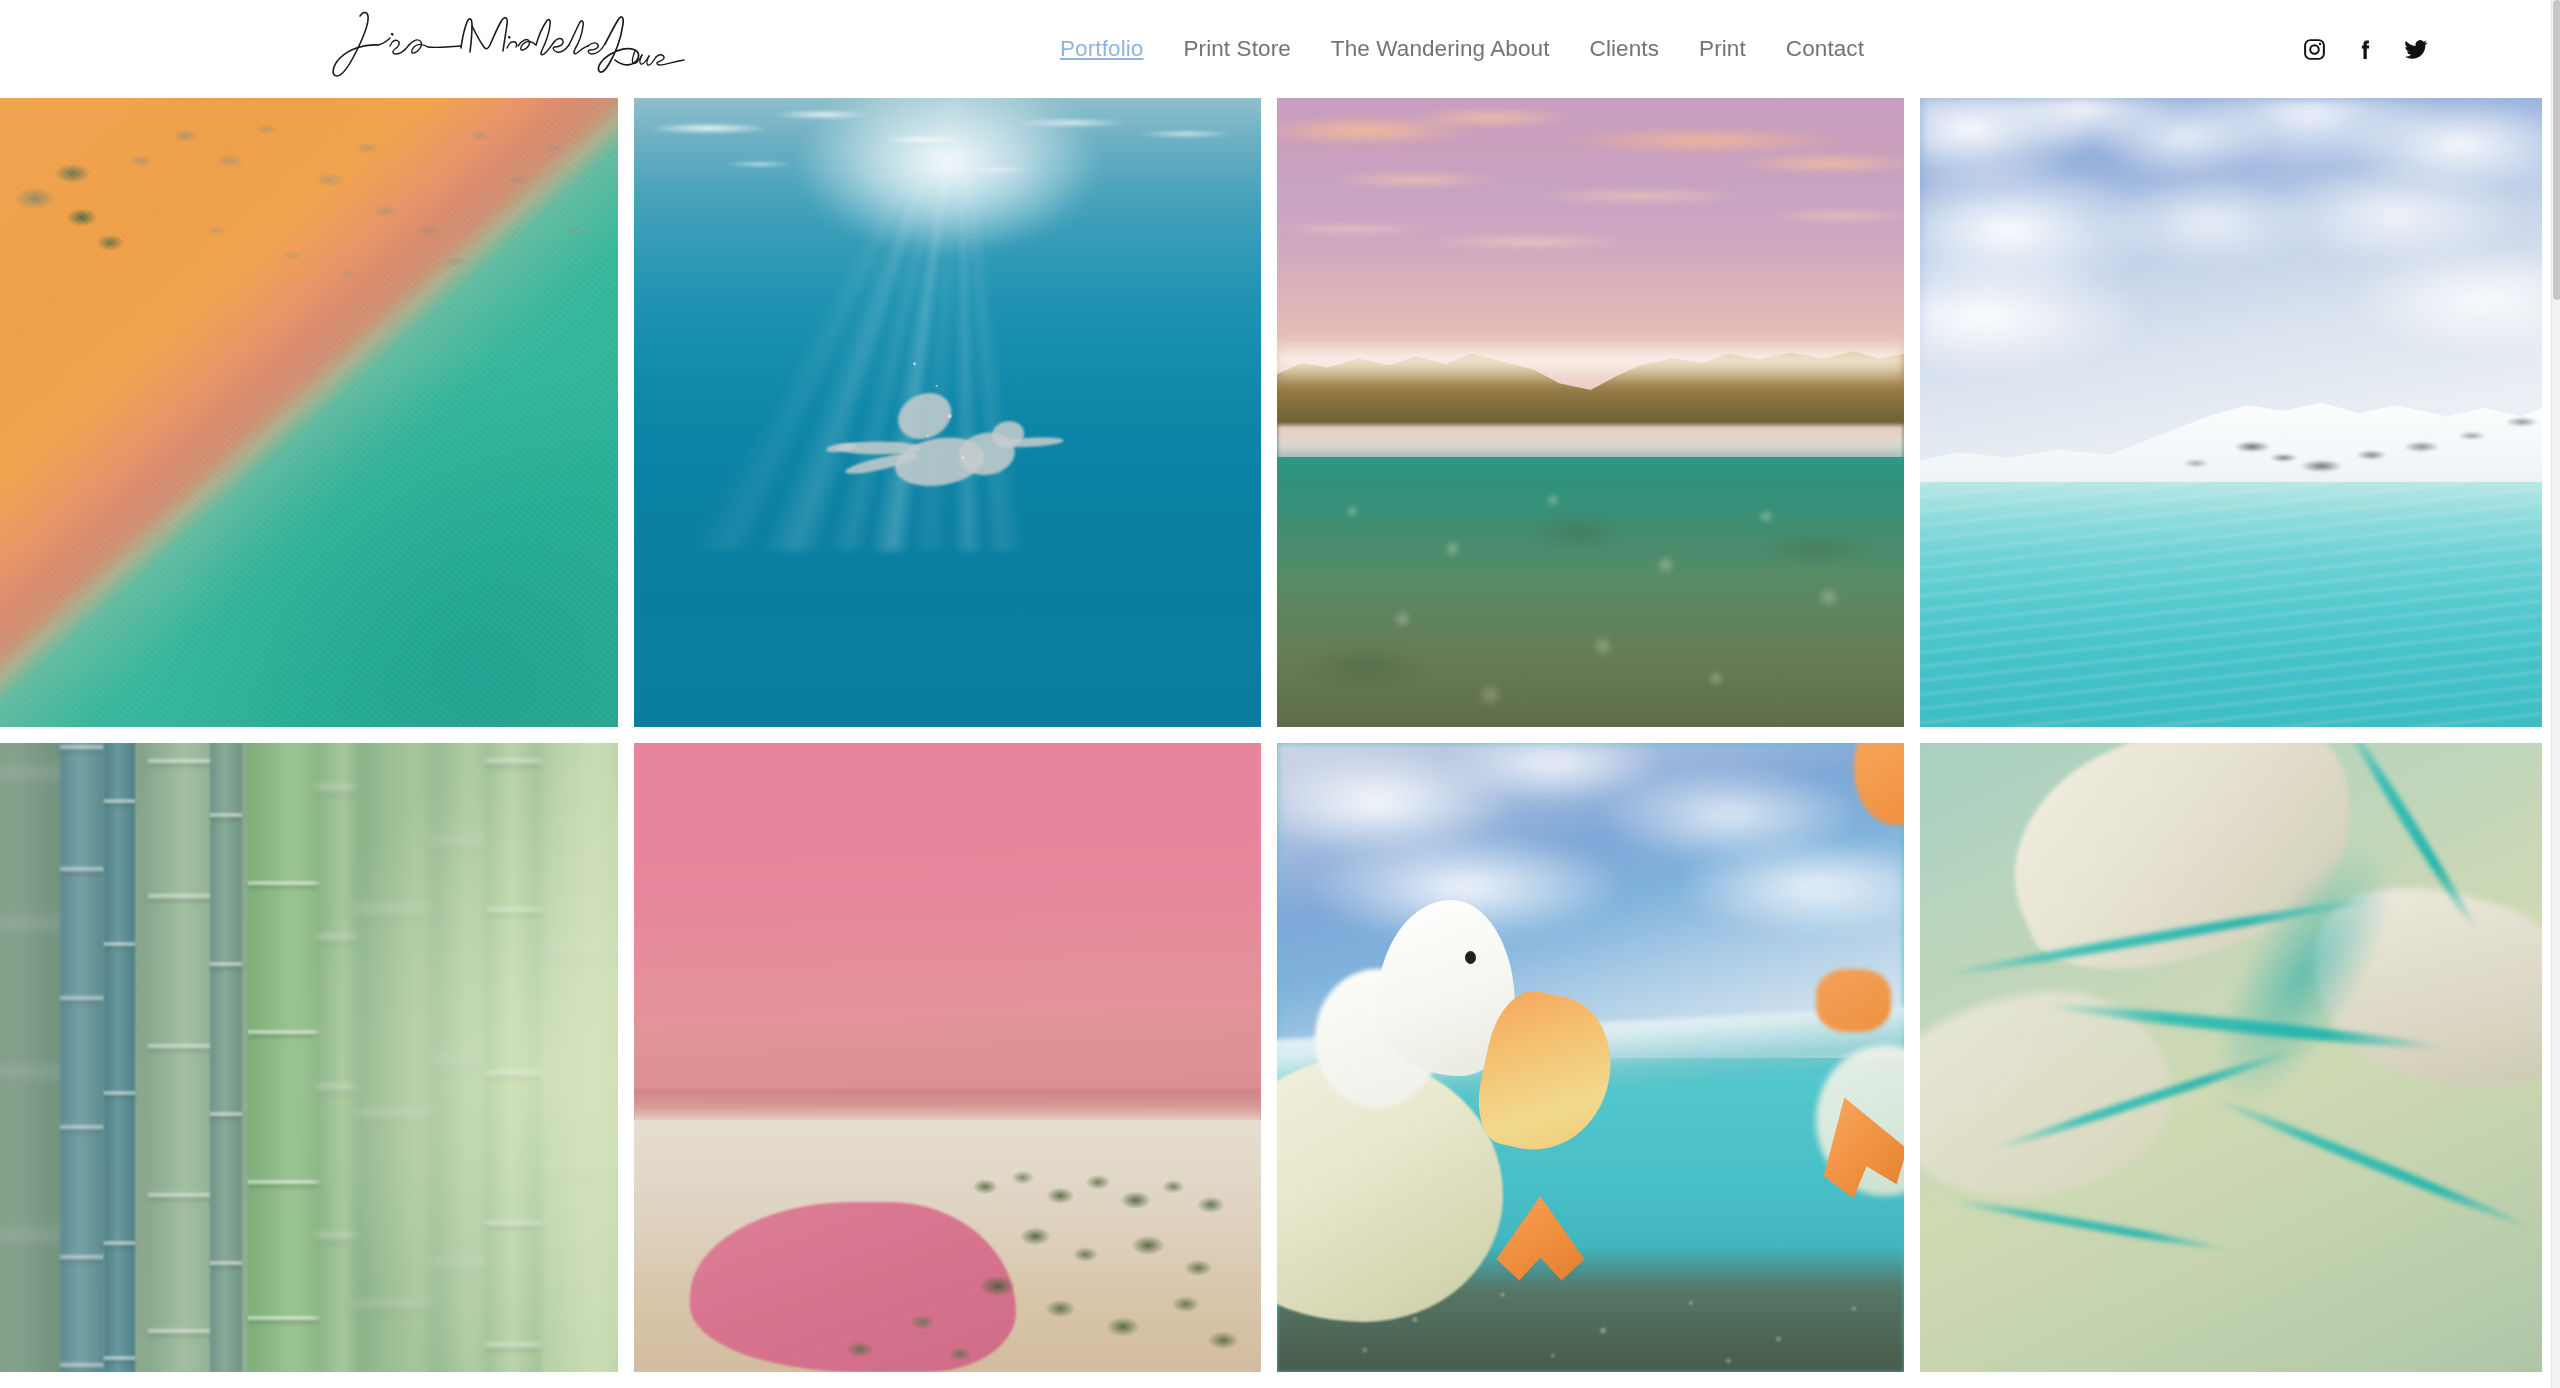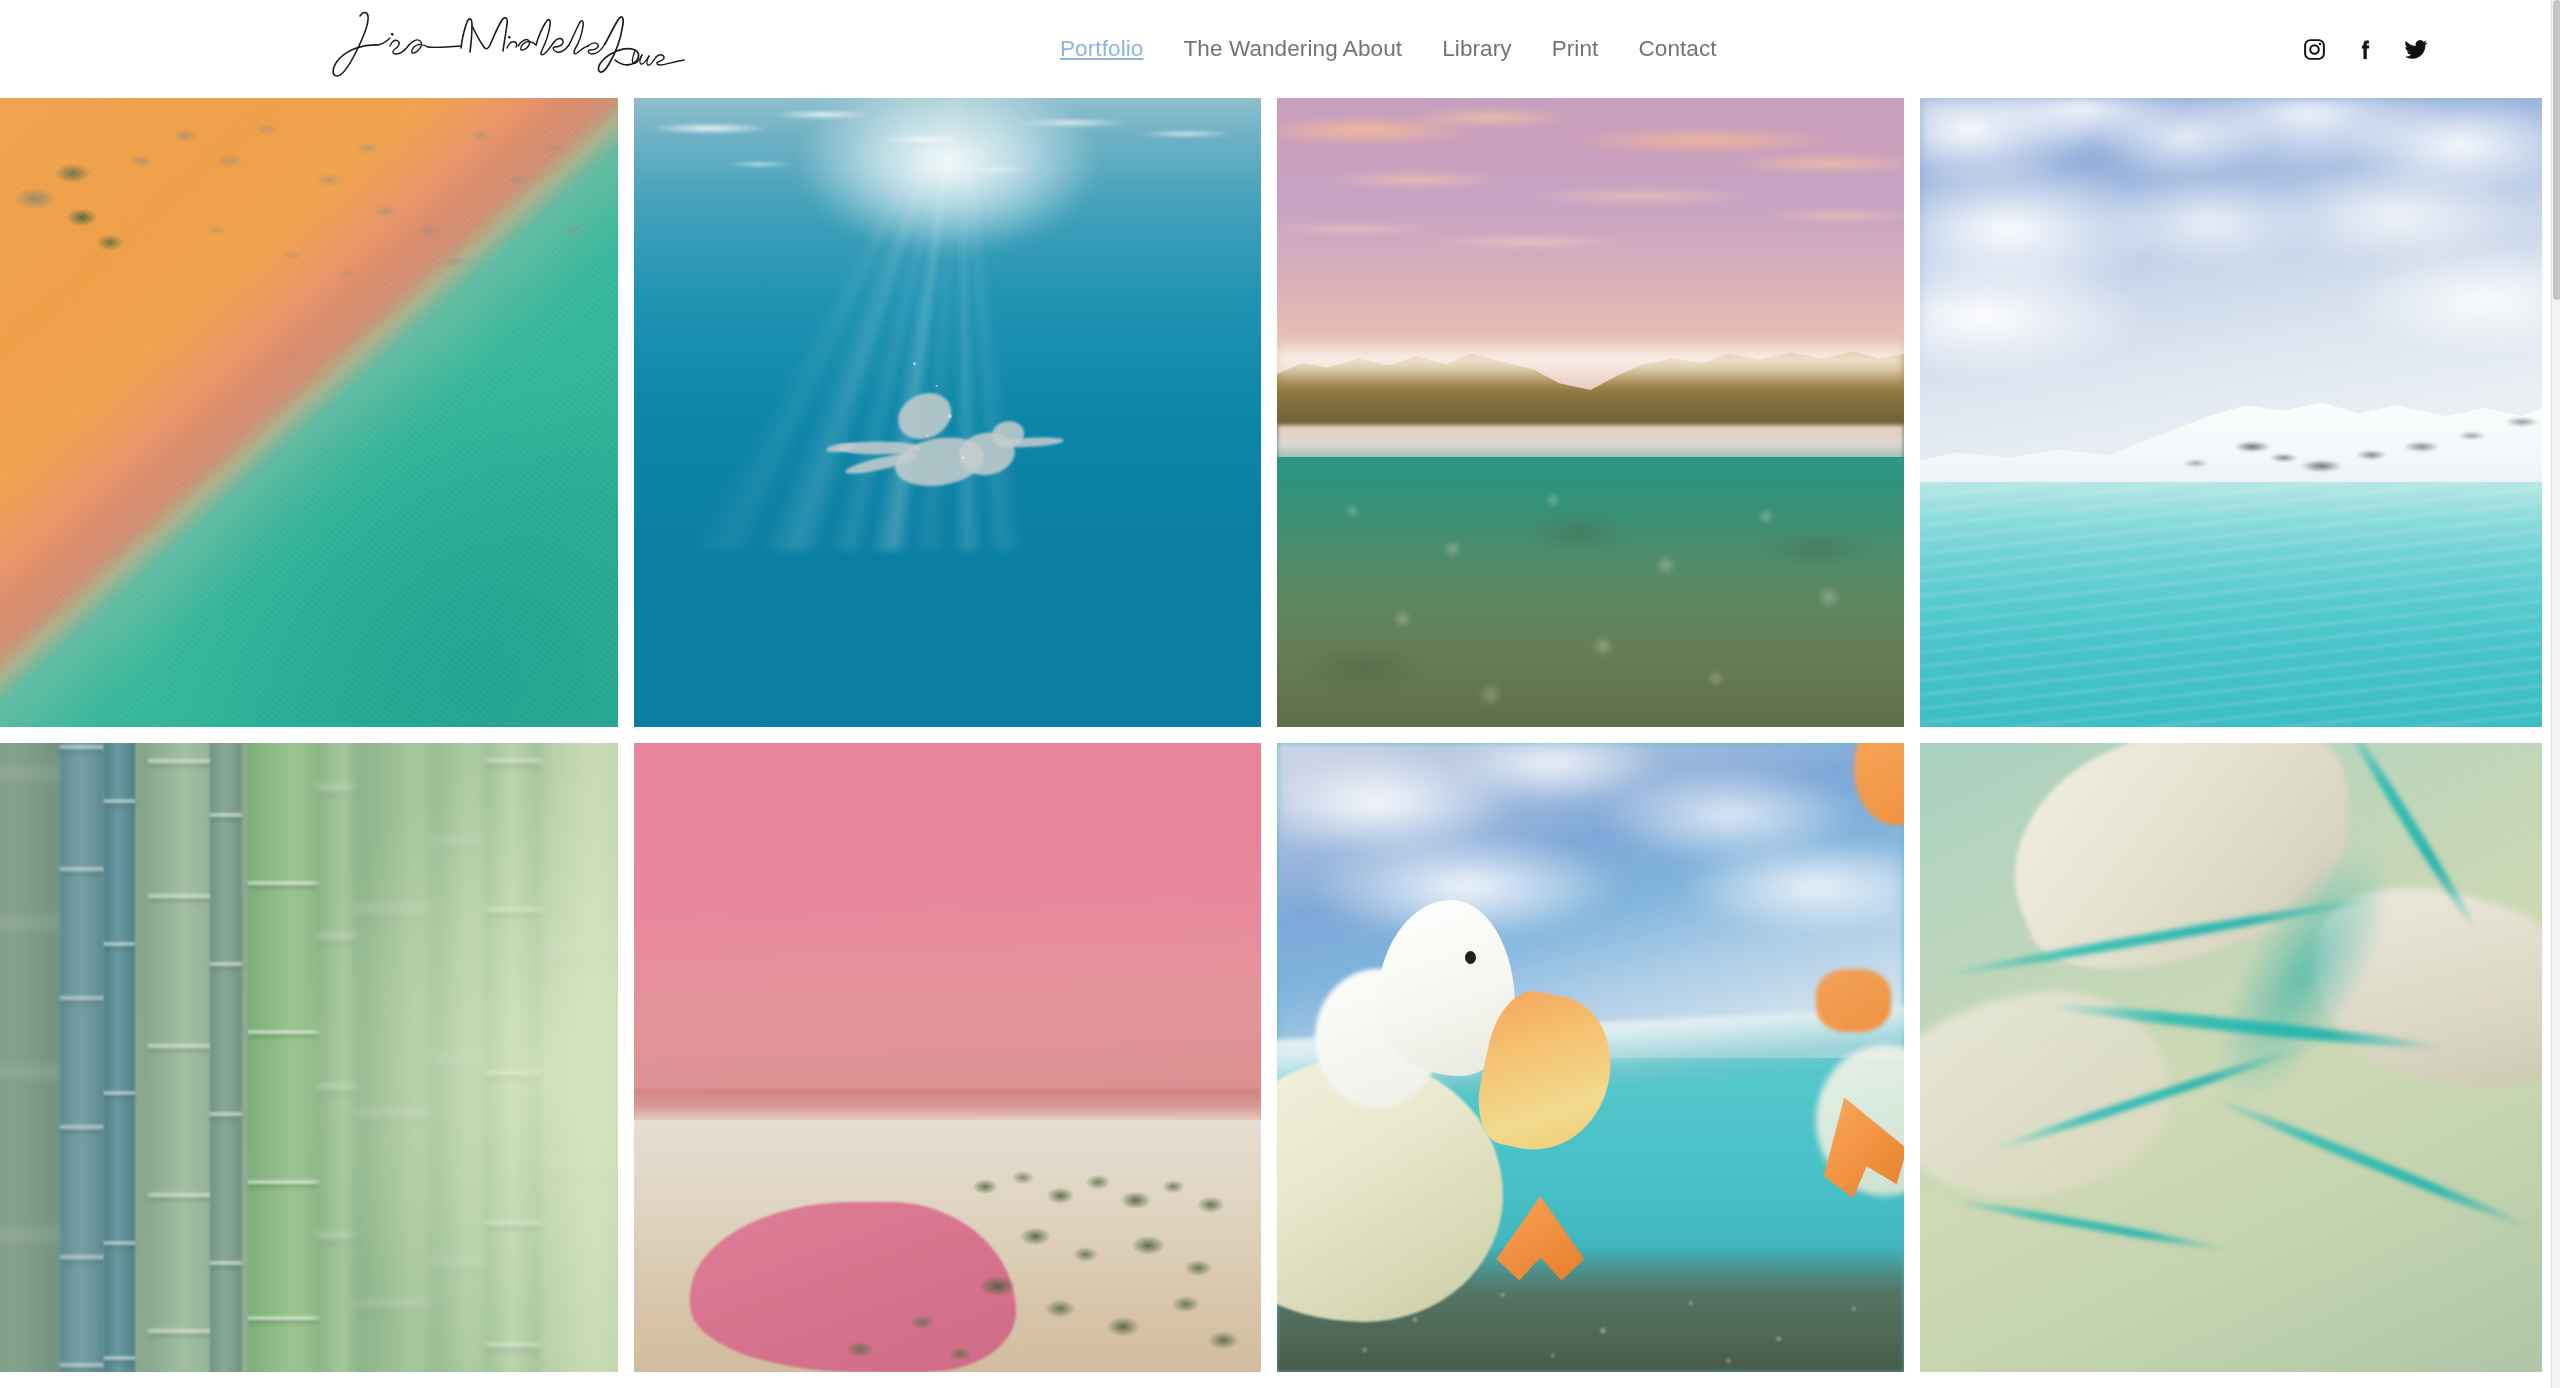--- a/index.html
+++ b/index.html
@@ -588,22 +588,23 @@
         <path d="M319 47 C317 52 315 57 317 59 C319 61 323 57 326 51" stroke-width="1.4"></path>
         <path d="M326 51 C324 55 323 59 325 60 C327 61 330 57 333 52" stroke-width="1.4"></path>
         <path d="M333 52 C331 56 330 60 332 61 C334 62 337 58 340 53" stroke-width="1.4"></path>
         <path d="M340 53 C343 50 347 50 348 53 C349 56 344 57 342 58 C340 59 341 61 344 61 C349 61 356 58 368 56" stroke-width="1.4"></path>
       </g>
     </svg>
   </div>
 
   <nav class="main-nav">
     <a class="nav-item active">Portfolio</a>
+    <a class="nav-item">Print Store</a>
     <a class="nav-item">The Wandering About</a>
-    <a class="nav-item">Library</a>
+    <a class="nav-item">Clients</a>
     <a class="nav-item">Print</a>
     <a class="nav-item">Contact</a>
   </nav>
 
   <div class="social-group">
     <span class="social-icon">
       <svg width="25" height="25" viewBox="0 0 24 24" fill="none" stroke="#111" stroke-width="1.9">
         <rect x="3" y="3" width="18" height="18" rx="5"></rect>
         <circle cx="12" cy="12" r="4.1"></circle>
         <circle cx="17.3" cy="6.7" r="1.15" fill="#111" stroke="none"></circle>

